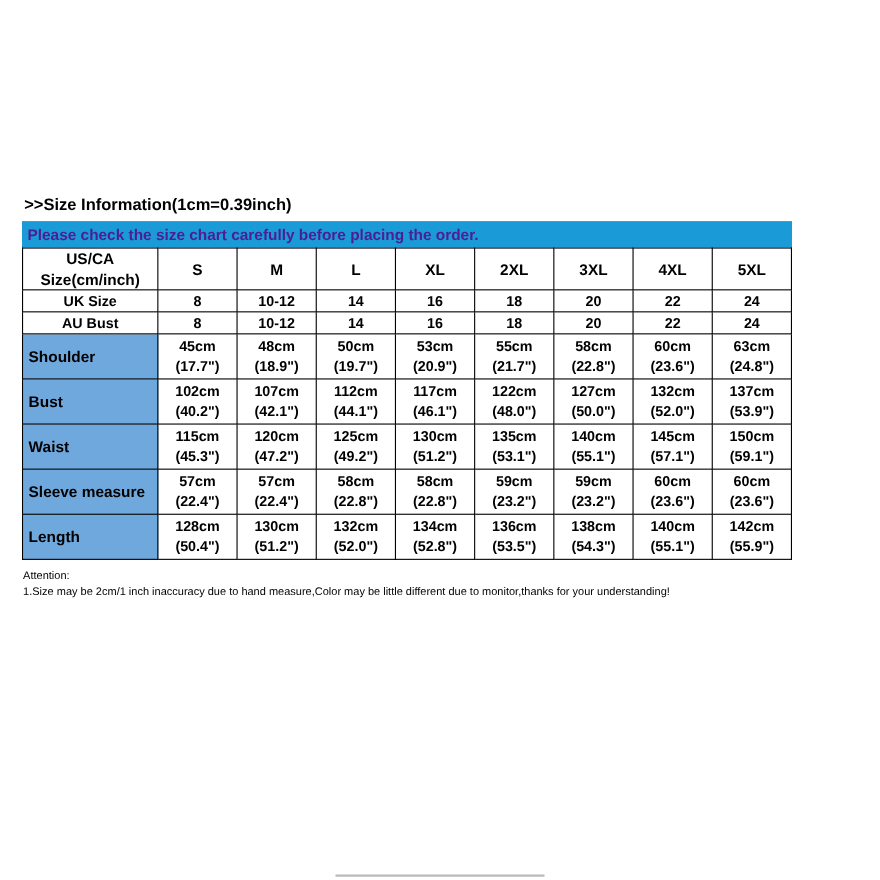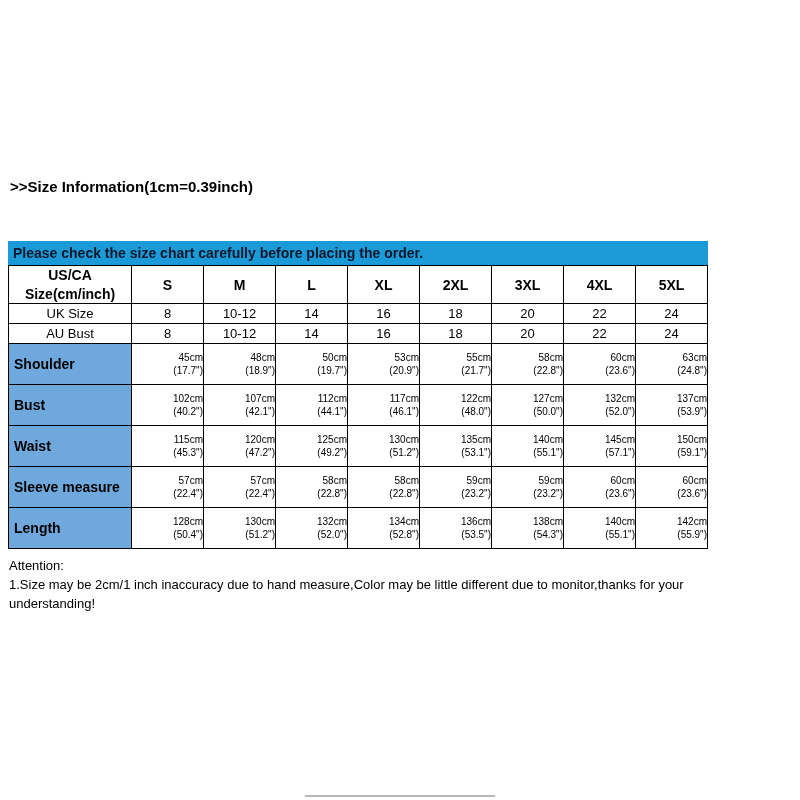--- a/index.html
+++ b/index.html
@@ -7,60 +7,59 @@
   body {
     background: #ffffff;
     color: #000;
     font-family: "Liberation Sans", sans-serif;
     position: relative;
     overflow: hidden;
   }
   .content {
     position: absolute;
     top: 176px;
-    left: 8px;
+    left: 20px;
     width: 700px;
   }
   .title {
     font-size: 15px;
     font-weight: bold;
     padding: 2px 2px 6px 2px;
   }
   .notice {
     background: var(--notice-bg, #1a9bd7);
-    color: #0f172a;
+    color: #4c1d95;
     font-weight: bold;
     font-size: 14px;
     padding: 4px 4px 4px 5px;
-    margin-top: 40px;
   }
   table {
     width: 100%;
     border-collapse: collapse;
     table-layout: fixed;
   }
   th, td {
     border: 1px solid #000;
     text-align: center;
     vertical-align: middle;
   }
   tr.hdr th { font-size: 14px; font-weight: bold; height: 38px; }
   .corner { line-height: 1.3; }
-  tr.ukau th, tr.ukau td { font-size: 13px; font-weight: normal; height: 20px; }
-  tr.mrow td { height: 41px; font-size: 10px; font-weight: normal; line-height: 1.35; text-align: right; }
+  tr.ukau th, tr.ukau td { font-size: 13px; font-weight: bold; height: 20px; }
+  tr.mrow td { height: 41px; font-size: 13px; font-weight: bold; line-height: 1.35; }
   tr.mrow td.mlabel {
     background: var(--label-bg, #6fa8dc);
     font-weight: bold;
     font-size: 14px;
     text-align: left;
     padding-left: 5px;
   }
   .attention {
     margin-top: 8px;
-    font-size: 13px;
+    font-size: 10px;
     line-height: 1.45;
     padding-left: 1px;
   }
   .bottom-line {
     position: absolute;
     left: 305px;
     top: 795px;
     width: 190px;
     height: 2px;
     background: #b9b9b9;

